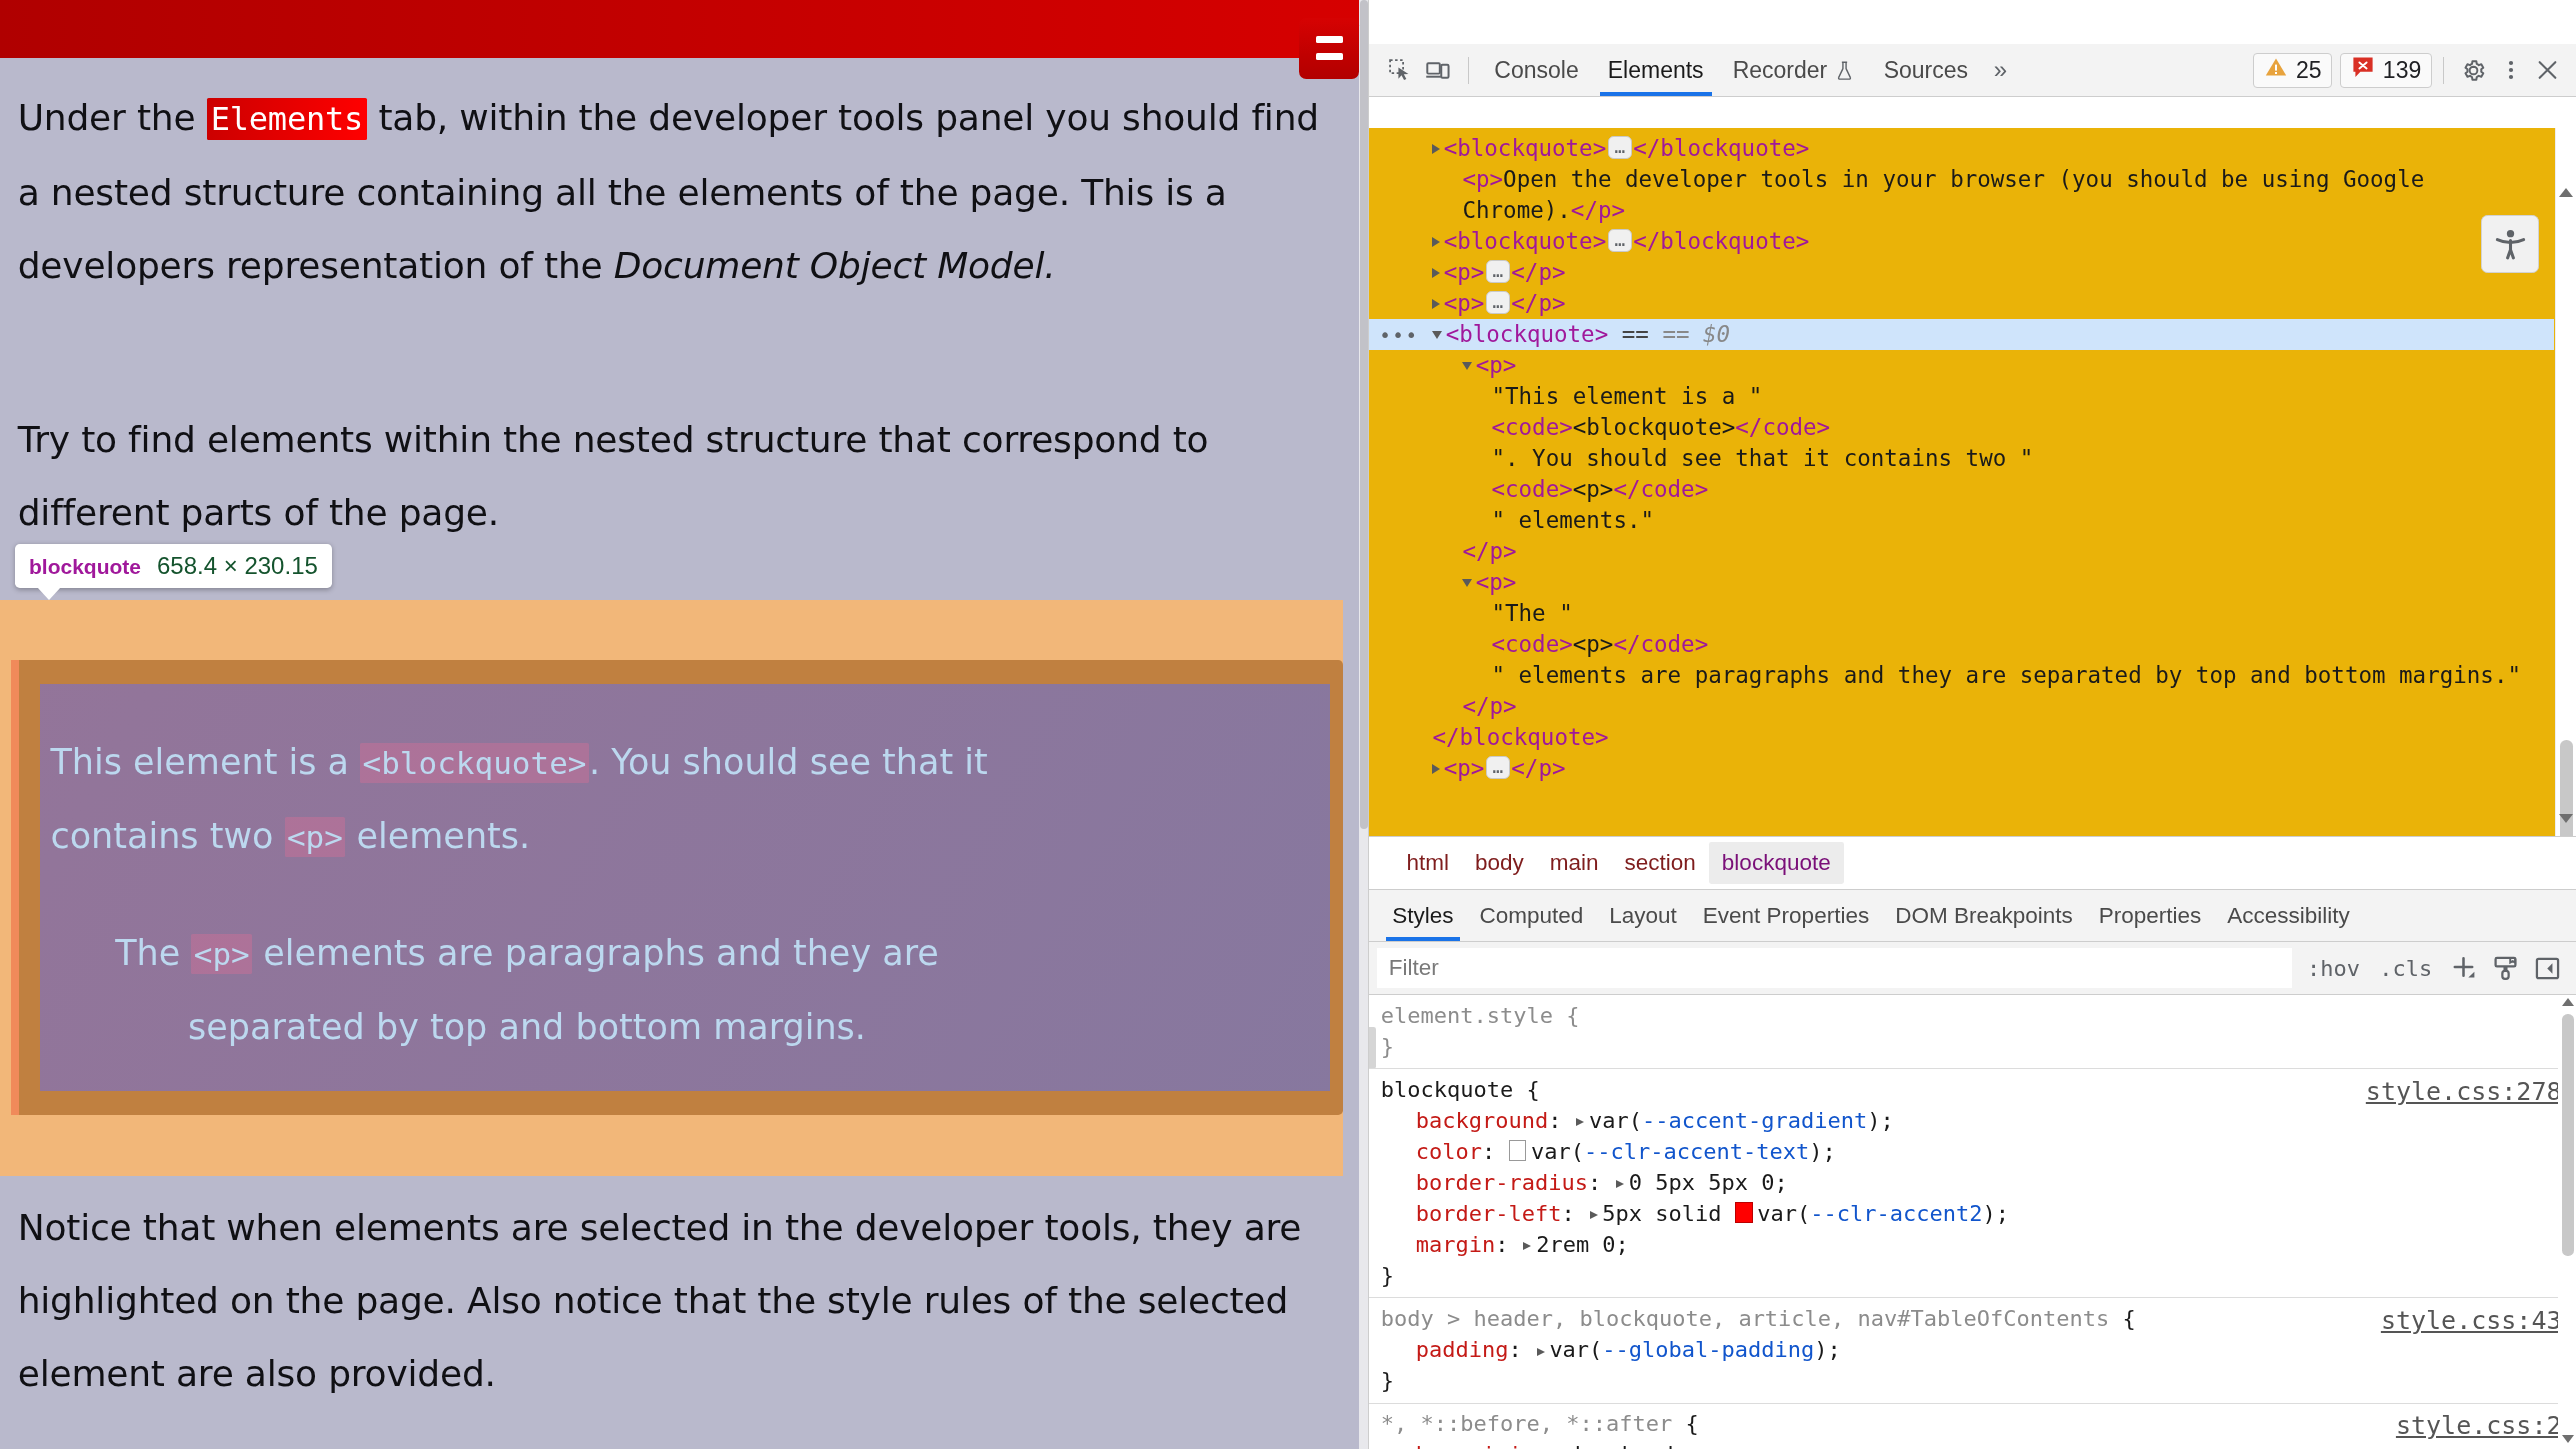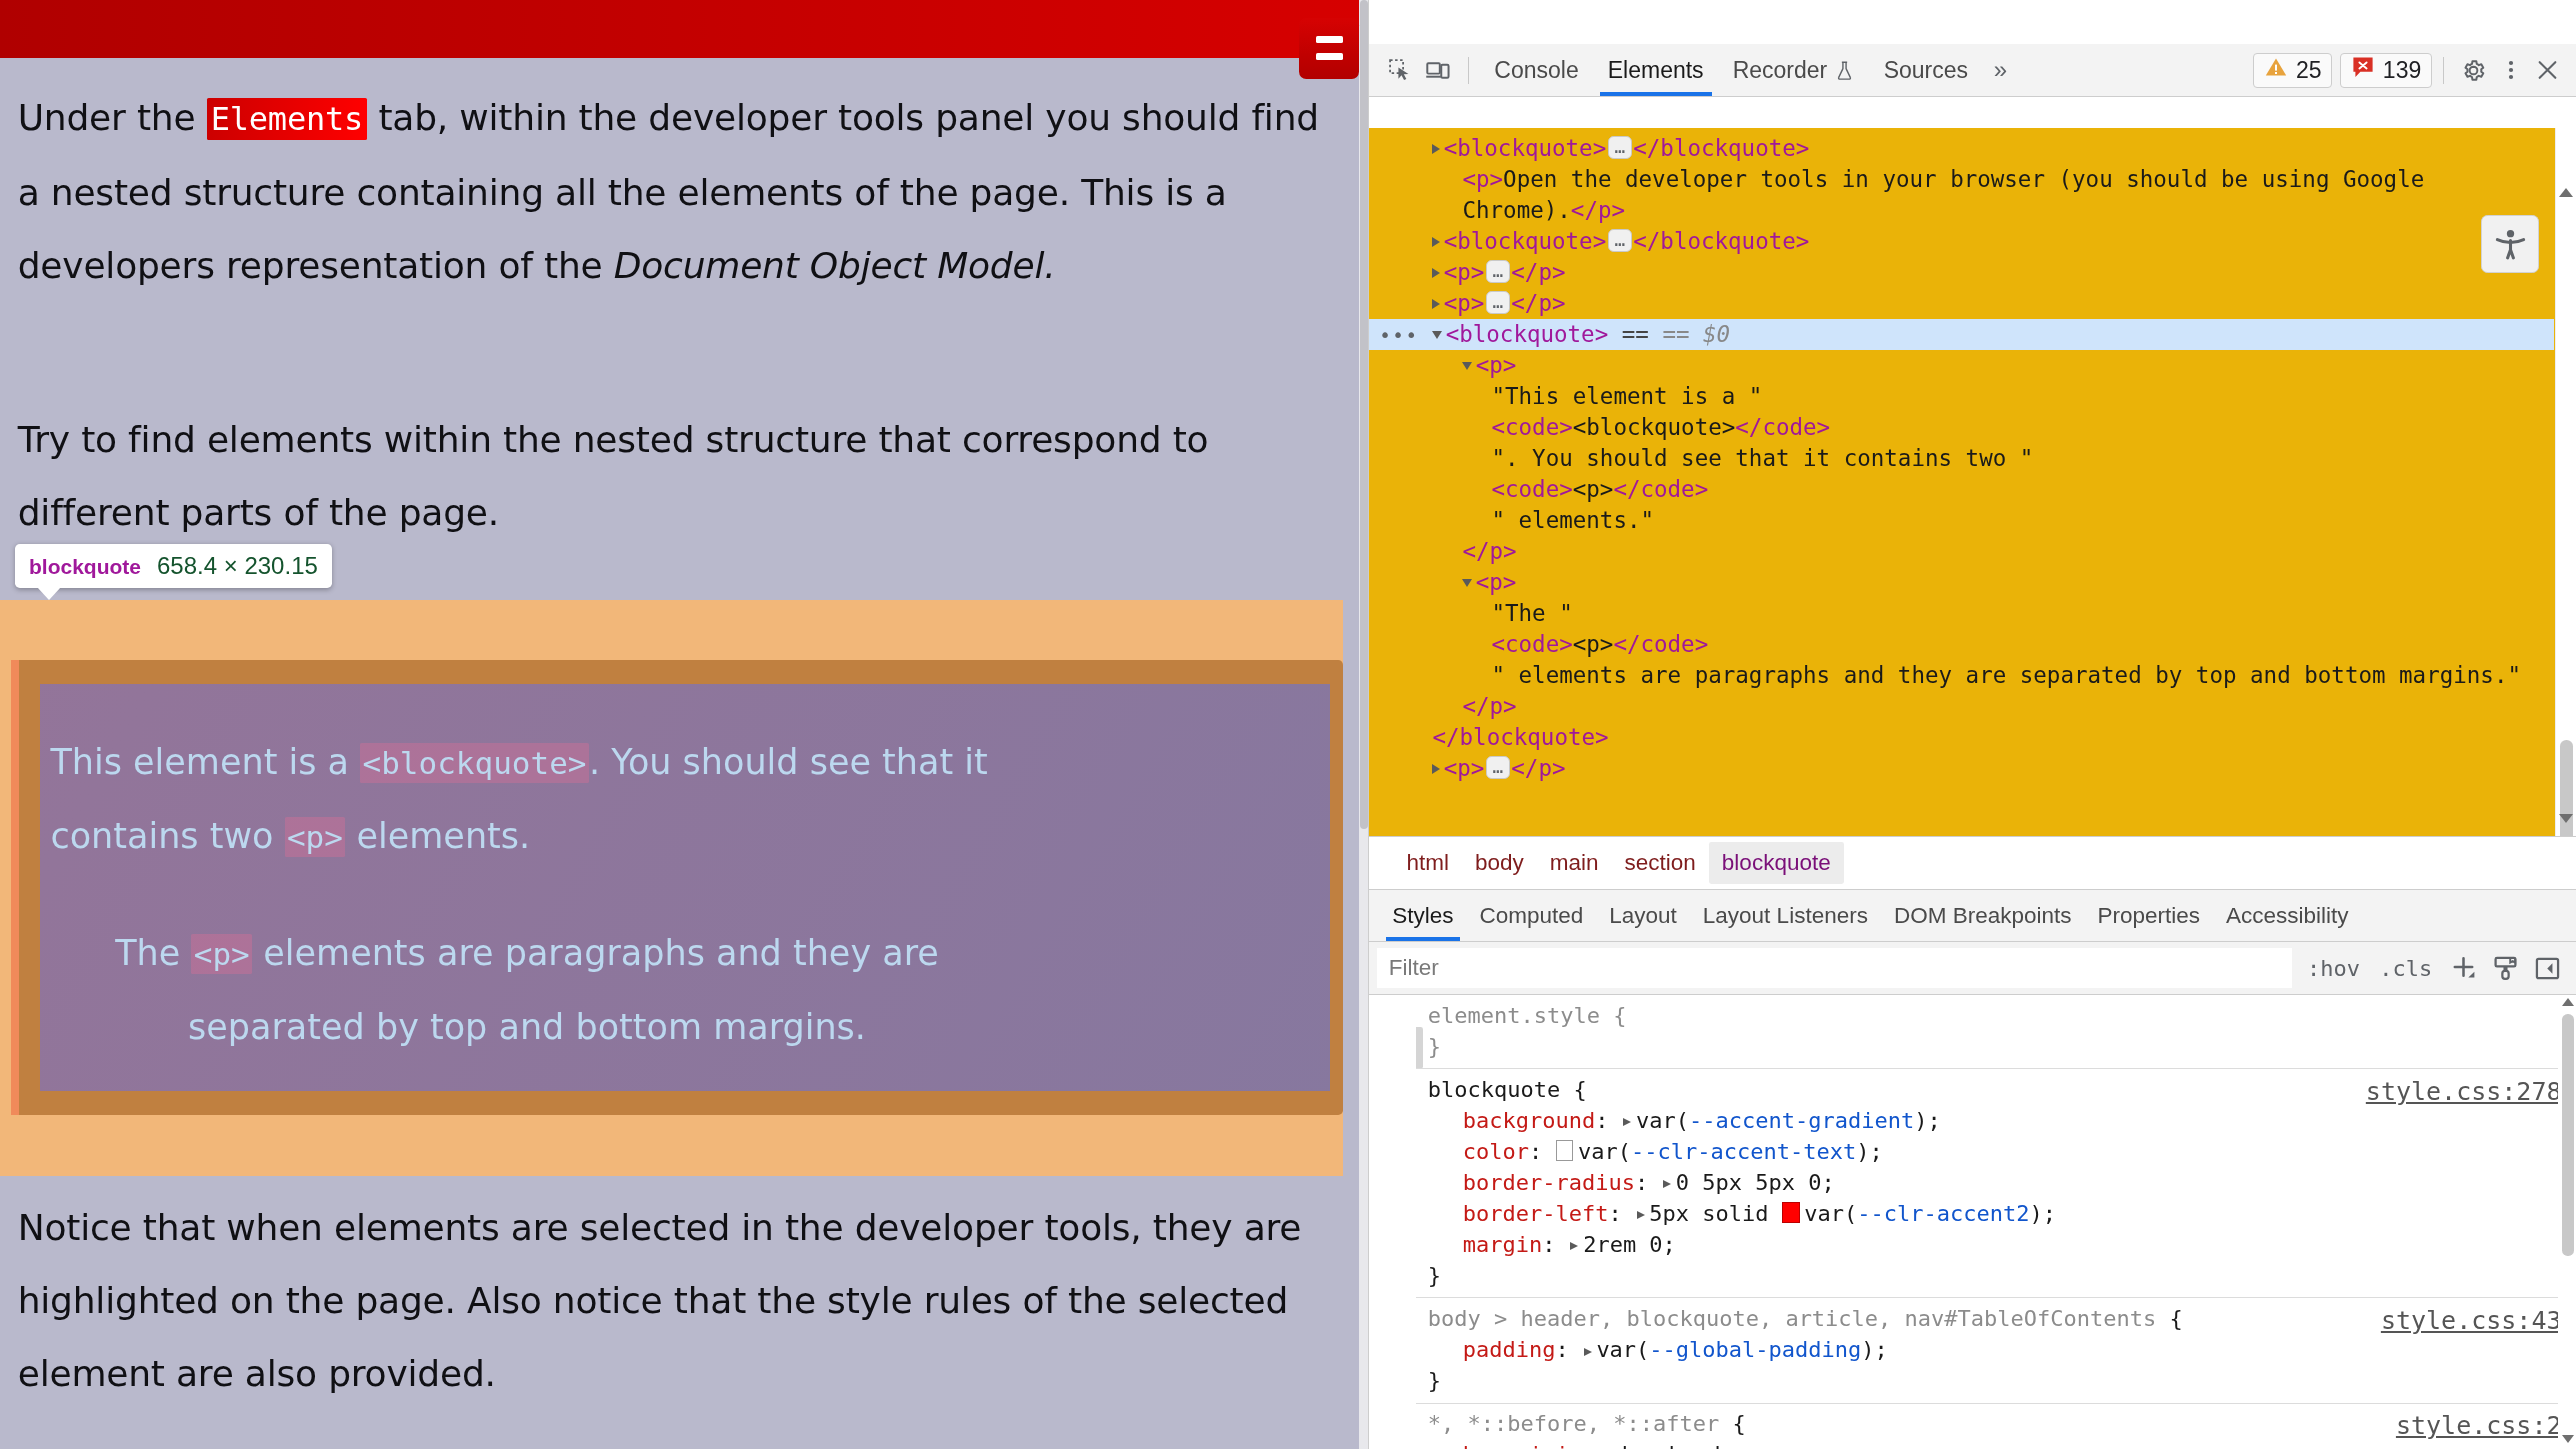--- a/index.html
+++ b/index.html
@@ -336,21 +336,20 @@
   
   #styles-pane {
     flex: 1 1 auto;
     position: relative;
     overflow: hidden;
     background: #ffffff;
     font-family: "DejaVu Sans Mono", monospace;
     font-size: 22px;
     line-height: 31px;
     color: #1a1a1a;
-    margin-left: 47px;
   }
   .rule {
     position: relative;
     padding: 4.8px 24px 6.4px 11.3px;
     border-bottom: 0.8px solid #dcdcdc;
   }
   .rule .src {
     position: absolute; right: 14.5px; top: 6.4px;
     font-family: "DejaVu Sans Mono", monospace;
     font-size: 25px; color: #555;
@@ -592,21 +591,21 @@
       <span class="crumb">body</span>
       <span class="crumb">main</span>
       <span class="crumb">section</span>
       <span class="crumb active">blockquote</span>
     </div>
 
     <div id="styles-tabs">
       <button class="st-tab active">Styles</button>
       <button class="st-tab">Computed</button>
       <button class="st-tab">Layout</button>
-      <button class="st-tab">Layout Listeners</button>
+      <button class="st-tab">Event Properties</button>
       <button class="st-tab">DOM Breakpoints</button>
       <button class="st-tab">Properties</button>
       <button class="st-tab">Accessibility</button>
     </div>
 
     <div id="filter-row">
       <input id="filter-input" type="text" placeholder="Filter" style="">
       <button class="fr-txtbtn">:hov</button>
       <button class="fr-txtbtn">.cls</button>
       <button class="fr-iconbtn">

